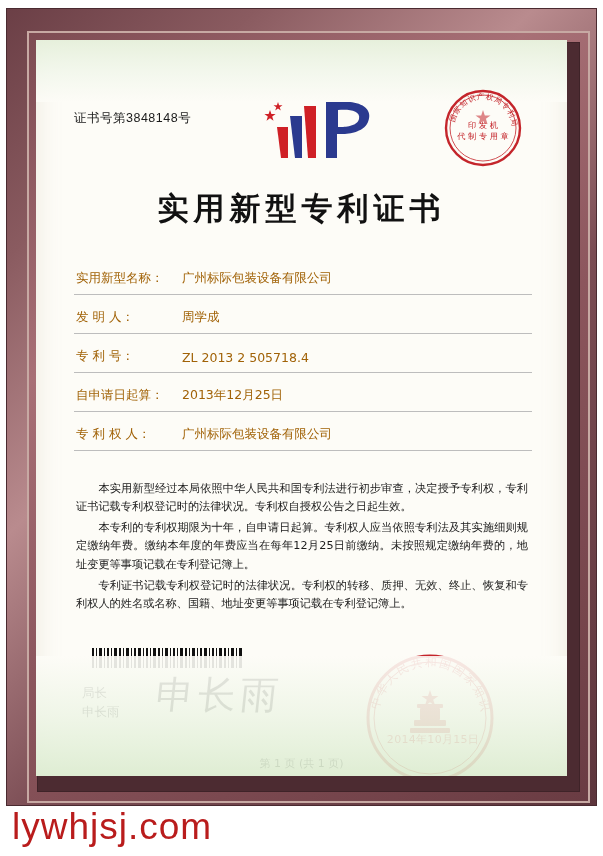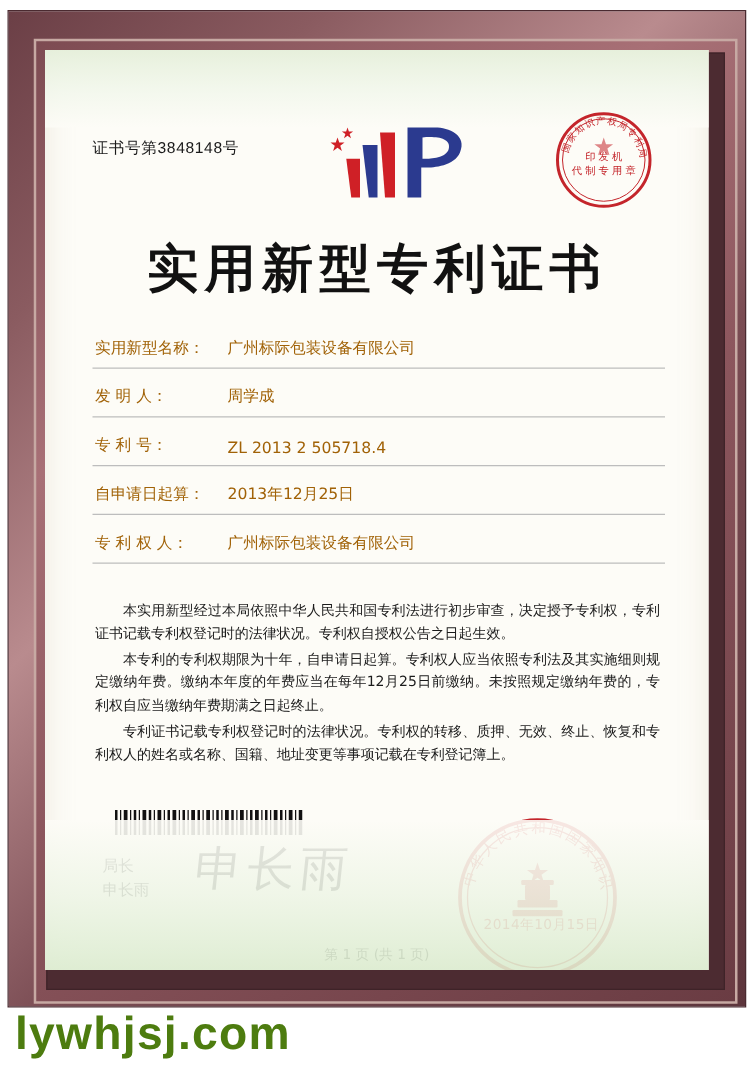--- a/index.html
+++ b/index.html
@@ -113,21 +113,21 @@
     width: 80px;
     height: 80px;
   }
 
   .title {
     position: absolute;
     left: 0;
     right: 0;
     top: 148px;
     text-align: center;
-    font-size: 41px;
+    font-size: 31px;
     font-weight: bold;
     letter-spacing: 5px;
     color: #111;
     font-family: Liberation Sans, sans-serif;
   }
 
   
   .fields {
     position: absolute;
     left: 38px;
@@ -232,24 +232,24 @@
     color: #222;
     font-family: "DejaVu Sans", sans-serif;
   }
 
   
   .watermark {
     position: absolute;
     left: 12px;
     top: 806px;
     font-size: 37px;
-    color: #4d7c0f;
+    color: #b91c1c;
     font-family: "Liberation Sans", sans-serif;
     letter-spacing: 1px;
-    font-weight: 700;
+    font-weight: 400;
   }
 </style>
 </head>
 <body>
 
 <div id="page">
 
   <div class="frame-outer">
     <div class="frame-bevel"></div>
     <div class="frame-inner"></div>
@@ -320,21 +320,21 @@
         <div class="field-row">
           <span class="lbl">专 利 权 人：</span>
           <span class="val">广州标际包装设备有限公司</span>
         </div>
 
 
       </div>
 
       <div class="paragraphs">
         <p>本实用新型经过本局依照中华人民共和国专利法进行初步审查，决定授予专利权，专利证书记载专利权登记时的法律状况。专利权自授权公告之日起生效。</p>
-        <p>本专利的专利权期限为十年，自申请日起算。专利权人应当依照专利法及其实施细则规定缴纳年费。缴纳本年度的年费应当在每年12月25日前缴纳。未按照规定缴纳年费的，专利权自应当缴纳年费期满之日起终止。</p>
+        <p>本专利的专利权期限为十年，自申请日起算。专利权人应当依照专利法及其实施细则规定缴纳年费。缴纳本年度的年费应当在每年12月25日前缴纳。未按照规定缴纳年费的，地址变更等事项记载在专利登记簿上。</p>
         <p>专利证书记载专利权登记时的法律状况。专利权的转移、质押、无效、终止、恢复和专利权人的姓名或名称、国籍、地址变更等事项记载在专利登记簿上。</p>
       </div>
 
       <div class="barcode">
         <svg width="150" height="20" viewBox="0 0 150 20" xmlns="http://www.w3.org/2000/svg">
           <g fill="#111">
             <rect x="0" y="0" width="2" height="20"></rect>
               <rect x="4" y="0" width="1" height="20"></rect>
             <rect x="7" y="0" width="3" height="20"></rect>
               <rect x="12" y="0" width="1" height="20"></rect>

